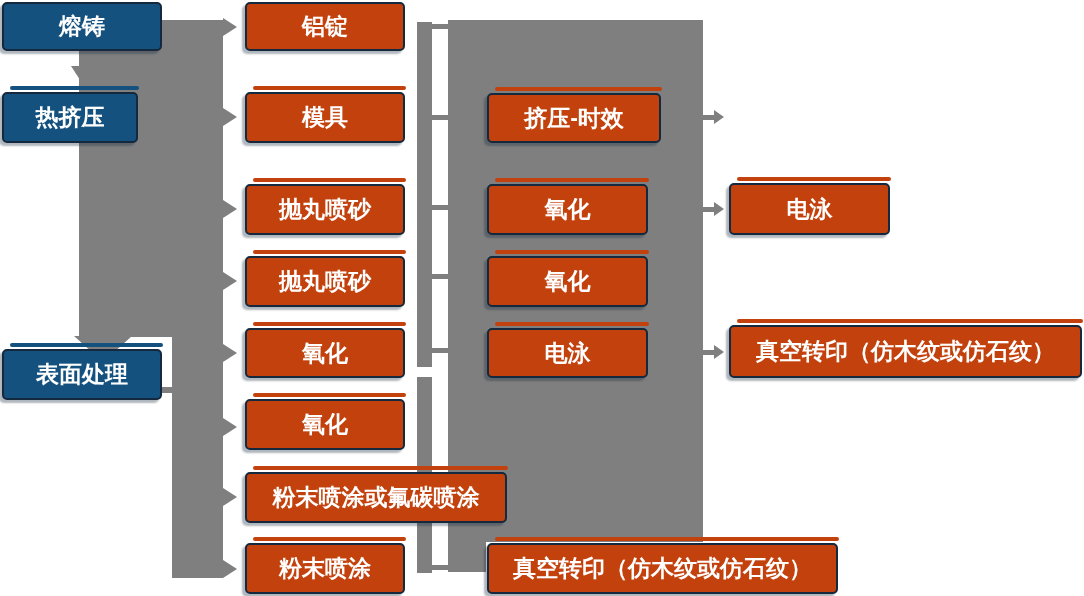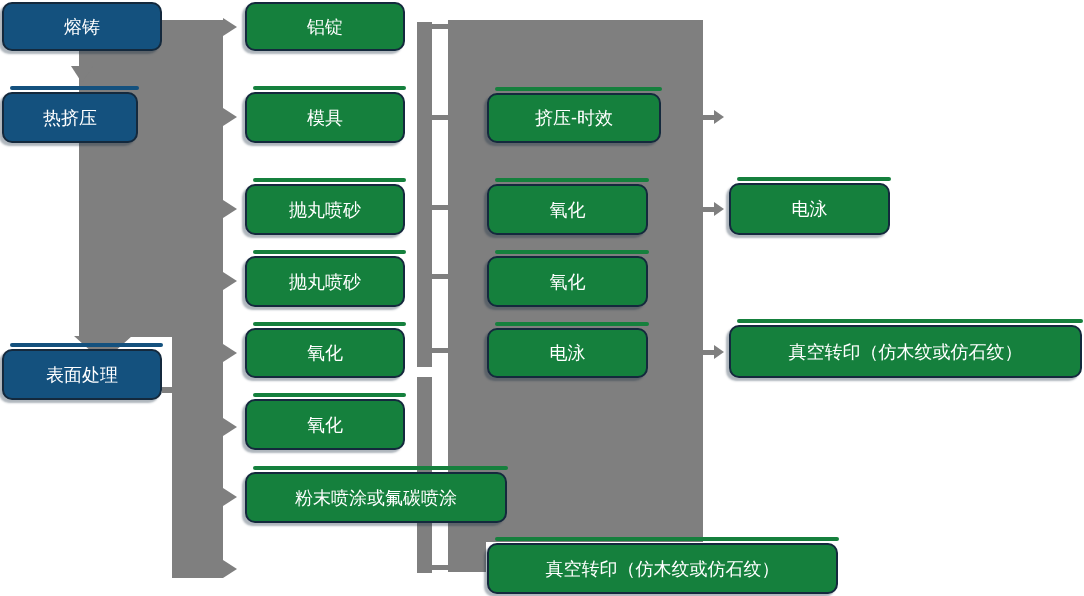--- a/index.html
+++ b/index.html
@@ -9,40 +9,40 @@
     height:596px;
     background:#ffffff;
     overflow:hidden;
     font-family:"Liberation Sans","DejaVu Sans",sans-serif;
   }
   
   .box{
     position:absolute;
     box-sizing:border-box;
     border:2px solid #14293d;
-    border-radius:10px;
+    border-radius:5px;
     color:#ffffff;
-    font-size:18px;
-    font-weight:normal;
+    font-size:23px;
+    font-weight:bold;
     display:flex;
     align-items:center;
     justify-content:center;
     text-align:center;
     box-shadow:-3px 3px 2px rgba(25,45,65,0.35);
     white-space:nowrap;
   }
   .box::after{ 
     content:"";
     position:absolute;
     left:6px; right:-3px; top:-8px; height:4px;
     background:inherit;
     border-radius:2px;
   }
   .box.dark{background:#14517e;}
-  .box.light{background:#15803d;}
+  .box.light{background:#c2410c;}
   
   .gray{position:absolute;background:#7f7f7f;}
   .tri{position:absolute;width:0;height:0;}
   .tri.right{
     border-top:9px solid transparent;
     border-bottom:9px solid transparent;
     border-left:14px solid #7f7f7f;
   }
   .tri.right.small{
     border-top:7px solid transparent;
@@ -94,20 +94,21 @@
   <div class="box dark" style="left:2px;top:92px;width:136px;height:51px">热挤压</div>
   <div class="box dark" style="left:2px;top:349px;width:160px;height:51px">表面处理</div>
 
   <div class="box light" style="left:245px;top:2px;width:160px;height:49px">铝锭</div>
   <div class="box light" style="left:245px;top:92px;width:160px;height:51px">模具</div>
   <div class="box light" style="left:245px;top:184px;width:160px;height:51px">抛丸喷砂</div>
   <div class="box light" style="left:245px;top:256px;width:160px;height:51px">抛丸喷砂</div>
   <div class="box light" style="left:245px;top:328px;width:160px;height:50px">氧化</div>
   <div class="box light" style="left:245px;top:399px;width:160px;height:51px">氧化</div>
   <div class="box light" style="left:245px;top:472px;width:262px;height:51px">粉末喷涂或氟碳喷涂</div>
+  <div class="box light" style="left:245px;top:543px;width:160px;height:51px">粉末喷涂</div>
 
   <div class="box light" style="left:487px;top:93px;width:174px;height:50px">挤压-时效</div>
   <div class="box light" style="left:487px;top:184px;width:161px;height:51px">氧化</div>
   <div class="box light" style="left:487px;top:256px;width:161px;height:51px">氧化</div>
   <div class="box light" style="left:487px;top:328px;width:161px;height:50px">电泳</div>
   <div class="box light" style="left:487px;top:543px;width:351px;height:51px">真空转印（仿木纹或仿石纹）</div>
 
   <div class="box light" style="left:729px;top:183px;width:161px;height:52px">电泳</div>
   <div class="box light" style="left:729px;top:325px;width:353px;height:53px">真空转印（仿木纹或仿石纹）</div>
 

